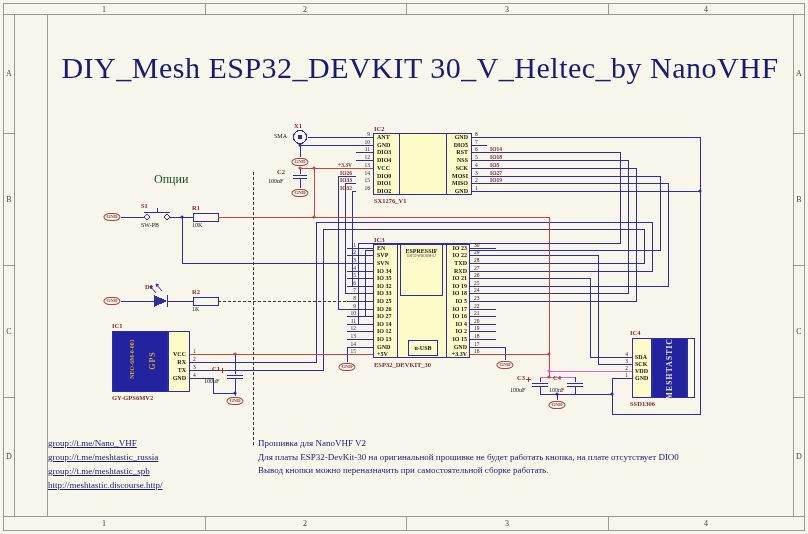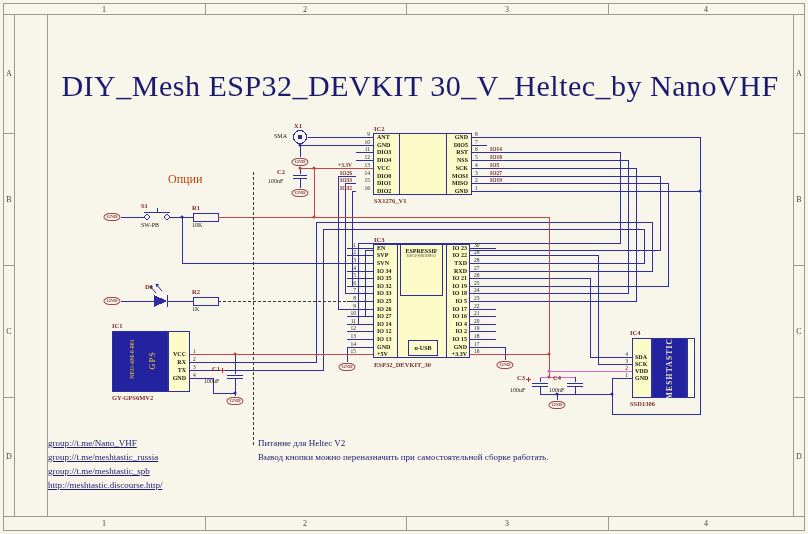--- a/index.html
+++ b/index.html
@@ -1,37 +1,37 @@
 <!DOCTYPE html>
 <html><head>
 <meta charset="utf-8">
 <style>
   html,body{margin:0;padding:0;}
   body{width:808px;height:534px;position:relative;background:#f8f6ea;font-family:"Liberation Serif",serif;overflow:hidden;}
   .frame-line{position:absolute;background:#9a9a92;}
   .mk{position:absolute;font:8px "Liberation Serif",serif;color:#444;transform:translate(-50%,-50%);}
-  .title{position:absolute;left:47px;width:746px;top:49px;text-align:center;font:30px "Liberation Serif",serif;color:#1a1a70;letter-spacing:.5px;white-space:nowrap;}
+  .title{position:absolute;left:47px;width:746px;top:31px;text-align:center;font:30px "Liberation Serif",serif;color:#1a1a70;letter-spacing:.5px;white-space:nowrap;}
   .col{position:absolute;display:flex;flex-direction:column;}
   .col i{font-style:normal;flex:1;display:flex;align-items:center;white-space:nowrap;}
   .col.R i{justify-content:flex-end;}
   .pc i{font:700 6px "Liberation Serif",serif;color:#161616;}
   .nc i{font:5.5px "Liberation Serif",serif;color:#2a2a2a;}
   .xc i{font:700 5.5px "Liberation Serif",serif;color:#7c2a2a;}
   .icbody{position:absolute;background:#fcfbc8;border:1px solid #2e2e9e;box-sizing:border-box;}
   .iline{position:absolute;width:1px;background:#2e2e9e;}
   .ref{position:absolute;font:700 6.5px "Liberation Serif",serif;color:#7c2a2a;white-space:nowrap;}
   .val{position:absolute;font:6px "Liberation Serif",serif;color:#1b1b1b;white-space:nowrap;}
   .gnd{position:absolute;transform:translate(-50%,-50%);font:700 5px "Liberation Serif",serif;color:#8b3535;border:1px solid #9b4545;border-radius:8px/5px;padding:0 2px;line-height:6px;}
   .blue-mod{position:absolute;background:#2323a0;border:1px solid #2e2e9e;box-sizing:border-box;}
   .vtext{position:absolute;transform:rotate(-90deg);text-align:center;white-space:nowrap;}
   .links{position:absolute;left:48px;top:438px;}
   .links a{display:block;font:9px "Liberation Serif",serif;color:#1a1a70;text-decoration:underline;height:14px;}
   .notes{position:absolute;left:258px;top:438px;}
   .notes div{font:9px "Liberation Serif",serif;color:#1a1a70;height:13.6px;white-space:nowrap;}
-  .opts{position:absolute;left:168px;top:172px;font:12px "Liberation Serif",serif;color:#c2410c;}
+  .opts{position:absolute;left:154px;top:172px;font:12px "Liberation Serif",serif;color:#14532d;}
   svg{position:absolute;left:0;top:0;}
 </style>
 </head>
 <body>
 
 <div>
   <div class="frame-line" style="left:3px;top:3px;width:802px;height:1px"></div>
   <div class="frame-line" style="left:3px;top:530px;width:802px;height:1px"></div>
   <div class="frame-line" style="left:3px;top:3px;width:1px;height:528px"></div>
   <div class="frame-line" style="left:804px;top:3px;width:1px;height:528px"></div>
@@ -381,15 +381,16 @@
 
 <div class="opts">Опции</div>
 
 <div class="links">
   <a href="#">group://t.me/Nano_VHF</a>
   <a href="#">group://t.me/meshtastic_russia</a>
   <a href="#">group://t.me/meshtastic_spb</a>
   <a href="#">http://meshtastic.discourse.http/</a>
 </div>
 <div class="notes">
-  <div>Питание для Heltec V2</div>
+  <div>Прошивка для NanoVHF V2</div>
+  <div>Для платы ESP32-DevKit-30 на оригинальной прошивке не будет работать кнопка, на плате отсутствует DIO0</div>
   <div>Вывод кнопки можно переназначить при самостоятельной сборке работать.</div>
 </div>
 
 </body></html>

